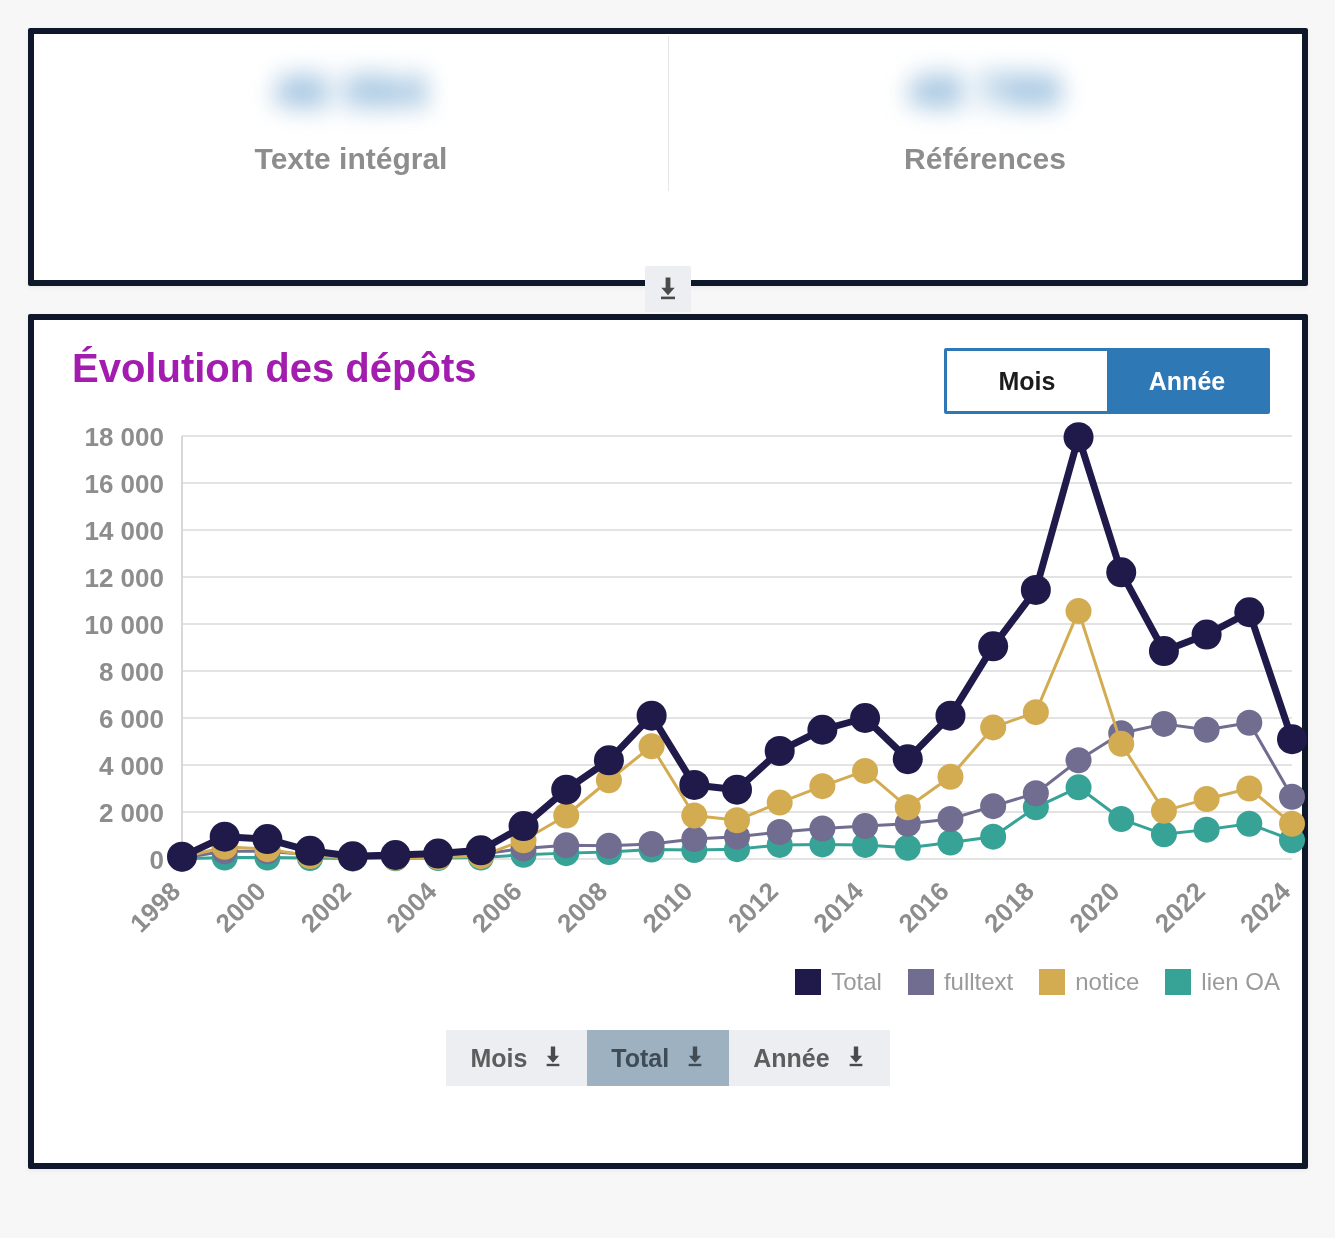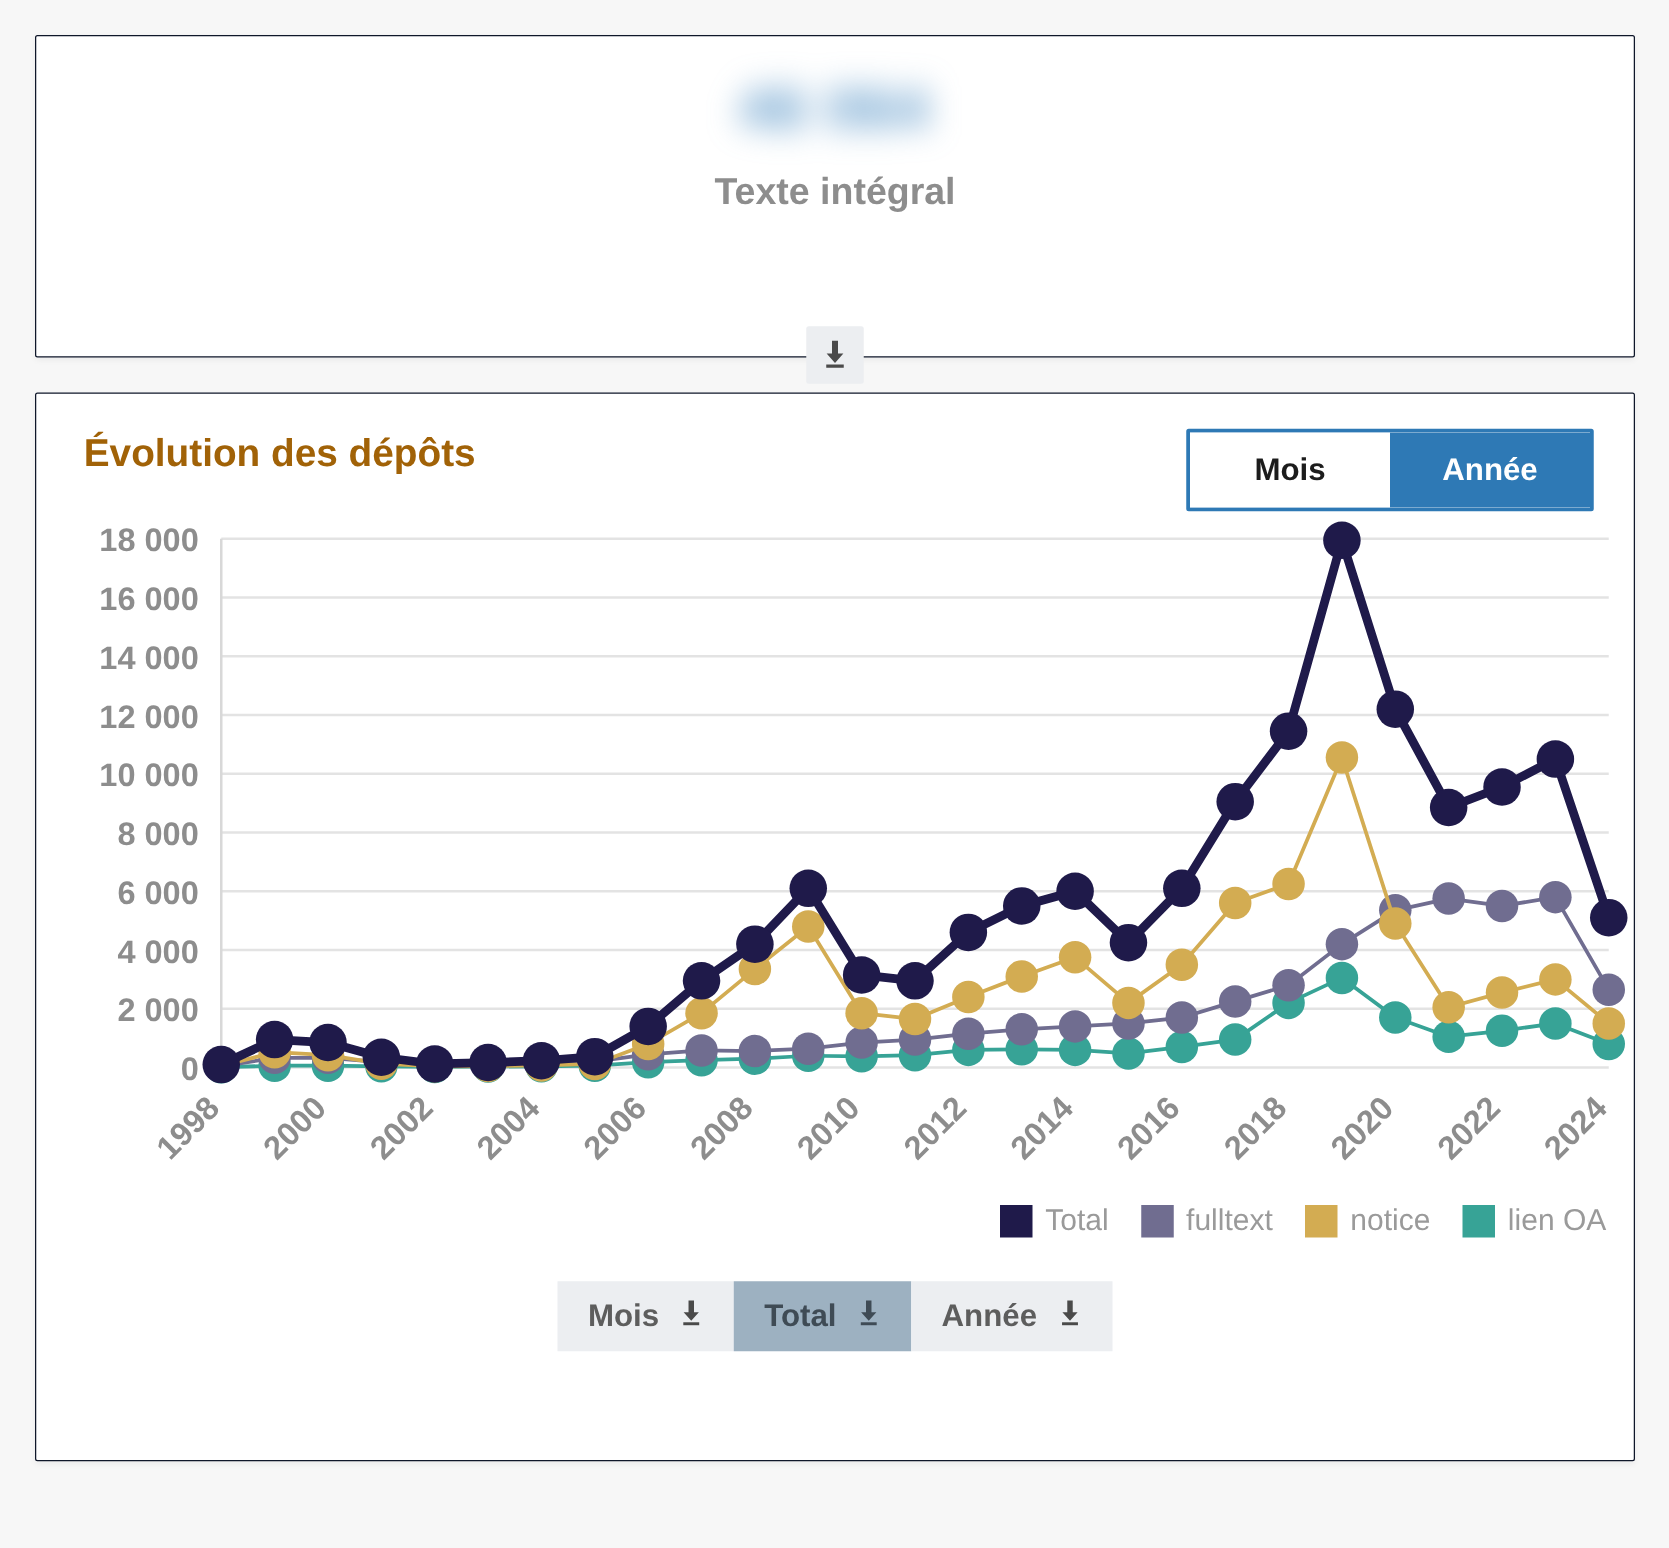--- a/index.html
+++ b/index.html
@@ -19,21 +19,21 @@
     width: 1335px;
     height: 1238px;
     box-sizing: border-box;
     padding: 28px 28px 0 28px;
     background: #f7f7f7;
   }
 
   
   .card {
     background: #ffffff;
-    border: 1px solid #0f172a;
+    border: 6px solid #0f172a;
     border-radius: 2px;
     box-shadow: 0 2px 5px rgba(0,0,0,0.055);
     box-sizing: border-box;
   }
 
   
   .stats-card {
     width: 1280px;
     height: 258px;
     position: relative;
@@ -108,23 +108,23 @@
     position: relative;
     padding: 0;
   }
   .chart-head {
     display: flex;
     align-items: flex-start;
     justify-content: space-between;
     padding: 28px 32px 0 38px;
   }
   .chart-title {
-    font-size: 31px;
+    font-size: 40px;
     font-weight: bold;
-    color: #a16207;
+    color: #a21caf;
     line-height: 40px;
   }
   .seg-group {
     display: flex;
     border: 3px solid #2e79b5;
     border-radius: 2px;
     overflow: hidden;
     height: 66px;
     box-sizing: border-box;
   }
@@ -204,20 +204,24 @@
 <div class="page">
 
   <section class="card stats-card">
     <div class="stats-row">
 
       <div class="stat">
         <div class="stat-value">46 064</div>
         <div class="stat-label">Texte intégral</div>
       </div>
 
+      <div class="stat">
+        <div class="stat-value">48 789</div>
+        <div class="stat-label">Références</div>
+      </div>
 
 
     </div>
 
     <div class="stats-download-wrap">
       <button class="dl-btn">
         <span class="dl-icon">
           <svg width="22" height="24" viewBox="0 0 22 24" aria-hidden="true">
             <path d="M8.6 1.5h4.8v10.3h4.3L11 19.3 4.3 11.8h4.3z" fill="#4a4a4a"></path>
             <rect x="4.0" y="20.6" width="14" height="2.6" fill="#4a4a4a"></rect>

